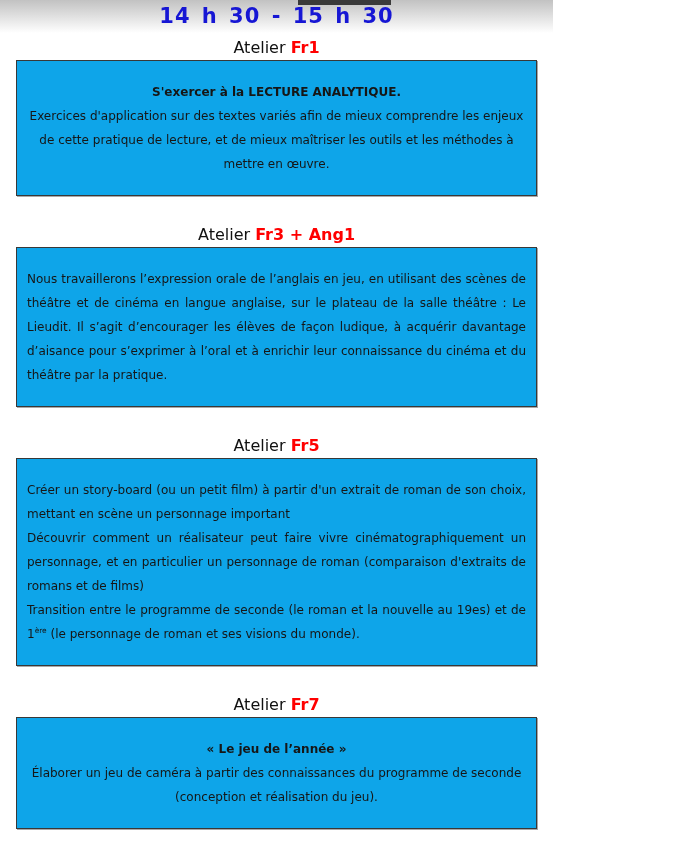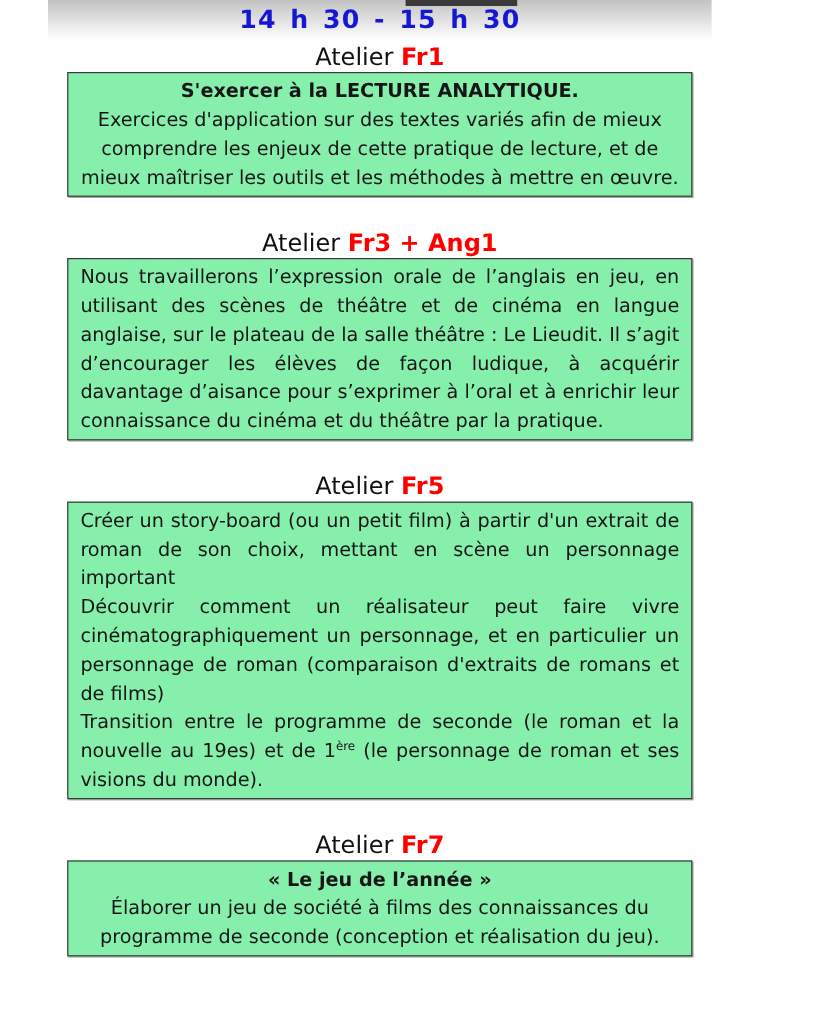--- a/index.html
+++ b/index.html
@@ -7,21 +7,21 @@
     padding: 0;
     background: #ffffff;
   }
   body {
     width: 697px;
     height: 850px;
     overflow: hidden;
     font-family: "DejaVu Sans", sans-serif;
     color: #161616;
   }
-  .page { width: 553px; margin-left: 40px; }
+  .page { width: 553px; }
 
   
   .top-strip {
     position: relative;
     height: 33px;
     background: linear-gradient(#c2c2c2, #ffffff);
     text-align: center;
   }
   .top-dark-bar {
     position: absolute;
@@ -38,38 +38,38 @@
     color: var(--accent-blue, #1616d4);
     letter-spacing: 1px;
     word-spacing: 3px;
   }
 
   
   .atelier { margin-top: 28px; }
   .atelier.first { margin-top: 4px; }
   .atelier-header {
     text-align: center;
-    font-size: 20px;
+    font-size: 16px;
     line-height: 21px;
     margin-bottom: 2px;
     color: #111111;
   }
   .atelier-code {
     color: var(--accent-red, #ff0000);
     font-weight: bold;
   }
 
   .box {
     margin: 0 16px;
     border: 1px solid #383838;
     box-shadow: 1px 1px 0 #a8a8a8;
-    padding: 3px 10px;
-    font-size: 16px;
+    padding: 19px 10px;
+    font-size: 12px;
     line-height: 24px;
-    background: #86efac;
+    background: #0ea5e9;
   }
   .box-title {
     text-align: center;
     font-weight: bold;
   }
   .box p { margin: 0; }
   .center { text-align: center; }
   .just { text-align: justify; }
   sup {
     font-size: 0.62em;
@@ -108,17 +108,17 @@
       <p class="just">Créer un story-board (ou un petit film) à partir d'un extrait de roman de son choix, mettant en scène un personnage important</p>
       <p class="just">Découvrir comment un réalisateur peut faire vivre cinématographiquement un personnage, et en particulier un personnage de roman (comparaison d'extraits de romans et de films)</p>
       <p class="just"><span>Transition entre le programme de seconde (le roman et la nouvelle au 19es) et de 1</span><sup>ère</sup><span> (le personnage de roman et ses visions du monde).</span></p>
     </div>
   </section>
 
   <section class="atelier">
     <div class="atelier-header"><span class="atelier-label">Atelier</span> <span class="atelier-code">Fr7</span></div>
     <div class="box">
       <div class="box-title">« Le jeu de l’année »</div>
-      <p class="center">Élaborer un jeu de société à films des connaissances du programme de seconde (conception et réalisation du jeu).</p>
+      <p class="center">Élaborer un jeu de caméra à partir des connaissances du programme de seconde (conception et réalisation du jeu).</p>
     </div>
   </section>
 
 </div>
 
 </body></html>

